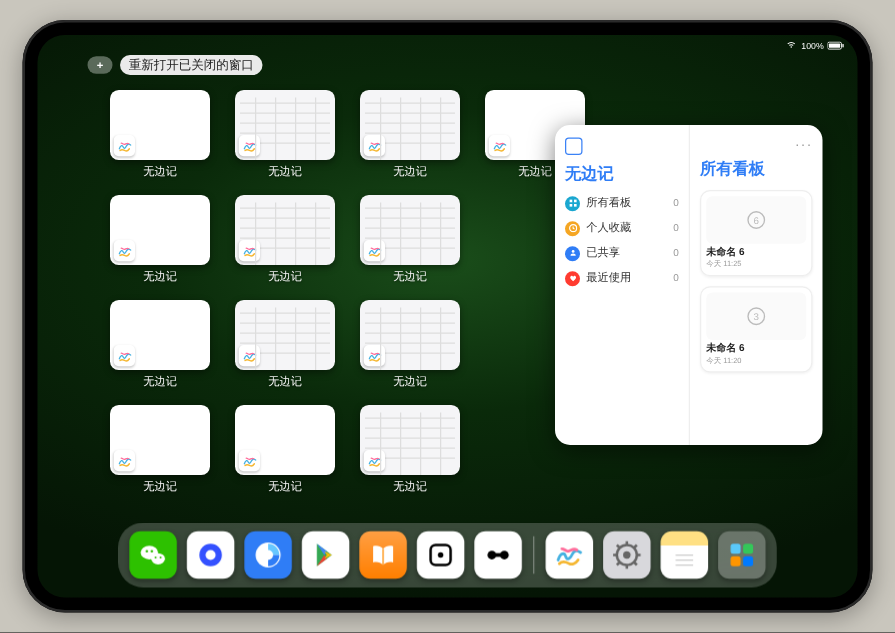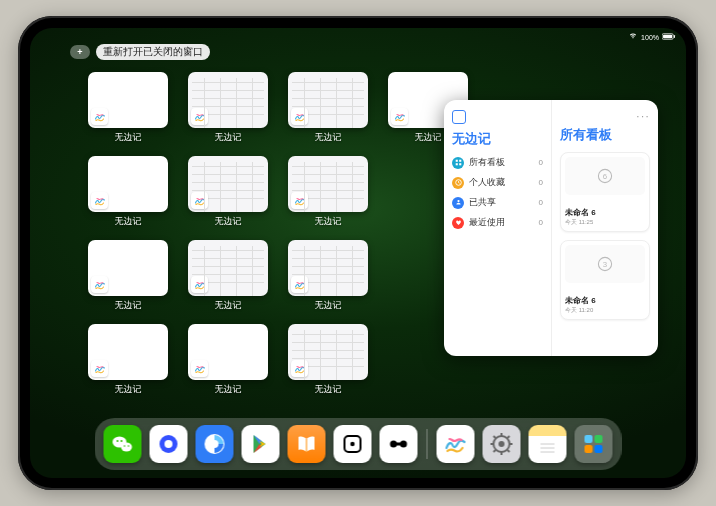--- a/index.html
+++ b/index.html
@@ -29,21 +29,21 @@
   .card-title { color: #2f7df6; font-size: 13px; font-weight: 600; margin-bottom: 8px; }
   .card-title2 { color: #2f7df6; font-size: 13px; font-weight: 600; margin-bottom: 8px; }
   .nav-list { list-style: none; }
   .nav-item { display: flex; align-items: center; gap: 5px; font-size: 9px; color: #333; margin-bottom: 7px; }
   .nav-ico { width: 12px; height: 12px; border-radius: 50%; display: flex; align-items: center; justify-content: center; }
   .nav-ico svg { width: 7px; height: 7px; }
   .nav-count { margin-left: auto; color: #999; font-size: 8px; }
   .board-tile { background: #fff; border: 1px solid #eee; border-radius: 8px; padding: 4px; margin-bottom: 8px; box-shadow: 0 1px 2px rgba(0,0,0,.05); }
   .board-thumb { width: 100%; height: 38px; border-radius: 5px; background: #fafafa; display: flex; align-items: center; justify-content: center; }
   .board-thumb svg { width: 24px; height: 24px; }
-  .board-label { font-size: 8px; color: #222; margin-top: 12px; font-weight: 600; }
+  .board-label { font-size: 8px; color: #222; margin-top: 1px; font-weight: 600; }
   .board-sub { font-size: 6px; color: #999; }
   
   .dock { position: absolute; bottom: 8px; left: 50%; transform: translateX(-50%); background: rgba(120,130,120,.45); backdrop-filter: blur(20px); border-radius: 20px; padding: 7px 9px; display: flex; gap: 8px; align-items: center; }
   .dock-icon { width: 38px; height: 38px; border-radius: 9px; display: flex; align-items: center; justify-content: center; box-shadow: 0 2px 4px rgba(0,0,0,.3); }
   .dock-sep { width: 1px; height: 30px; background: rgba(255,255,255,.35); margin: 0 1px; }
   .dock-icon svg { width: 24px; height: 24px; }
 </style>
 </head>
 <body>
 

